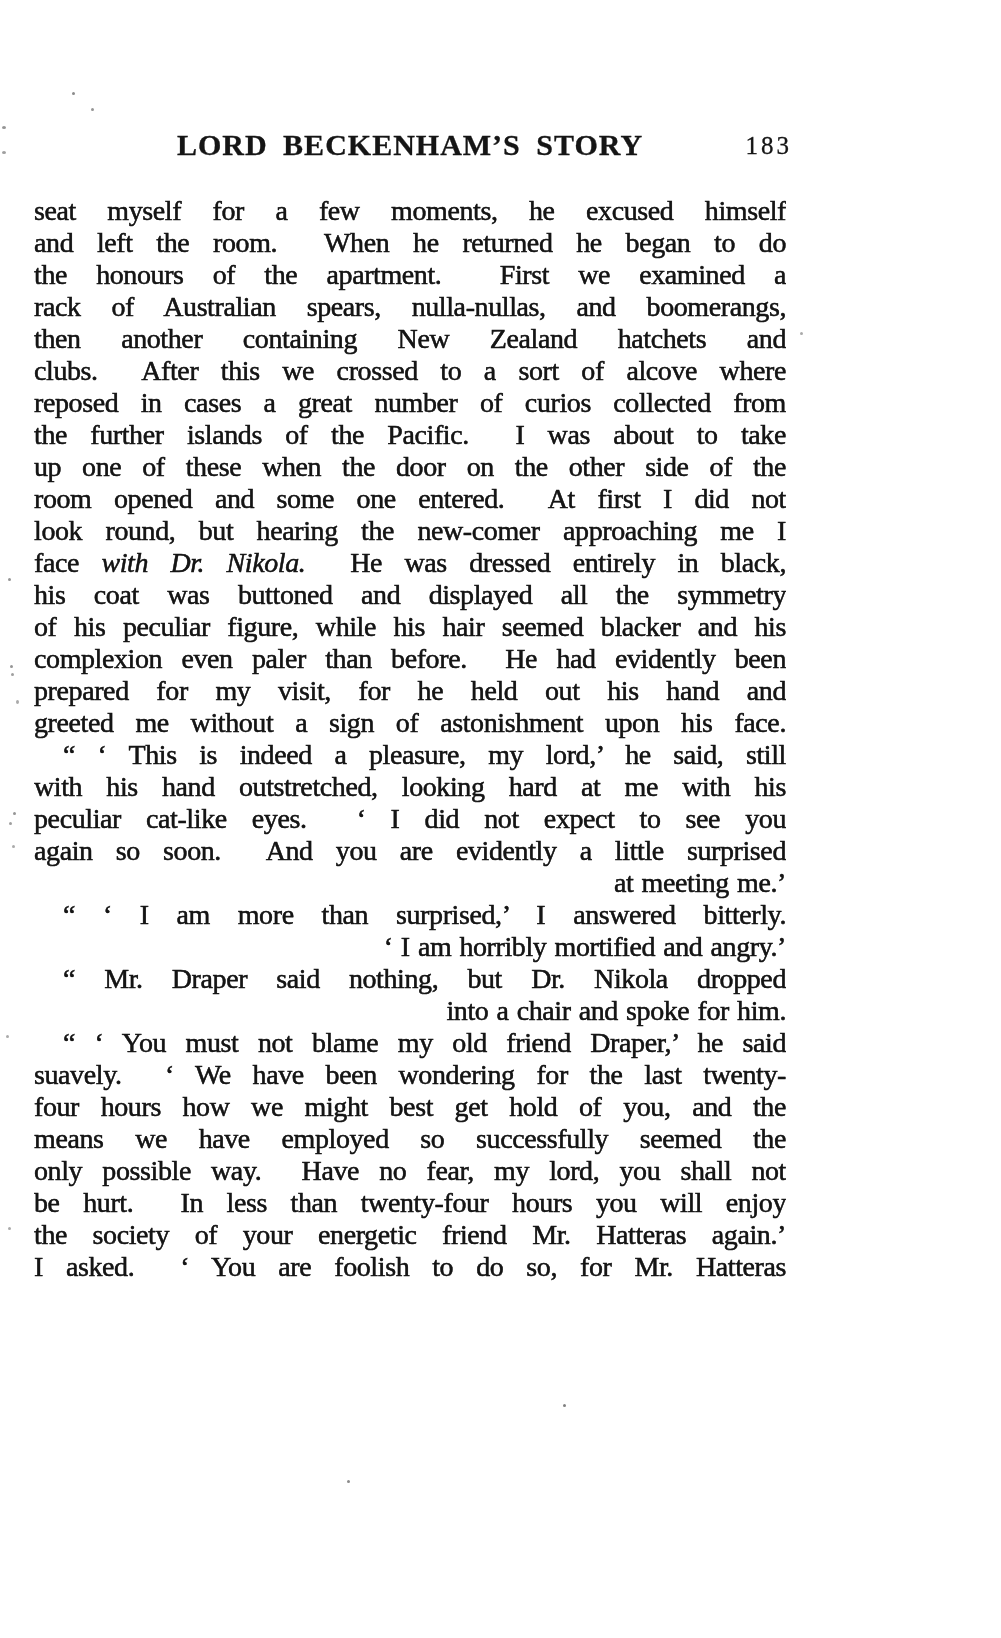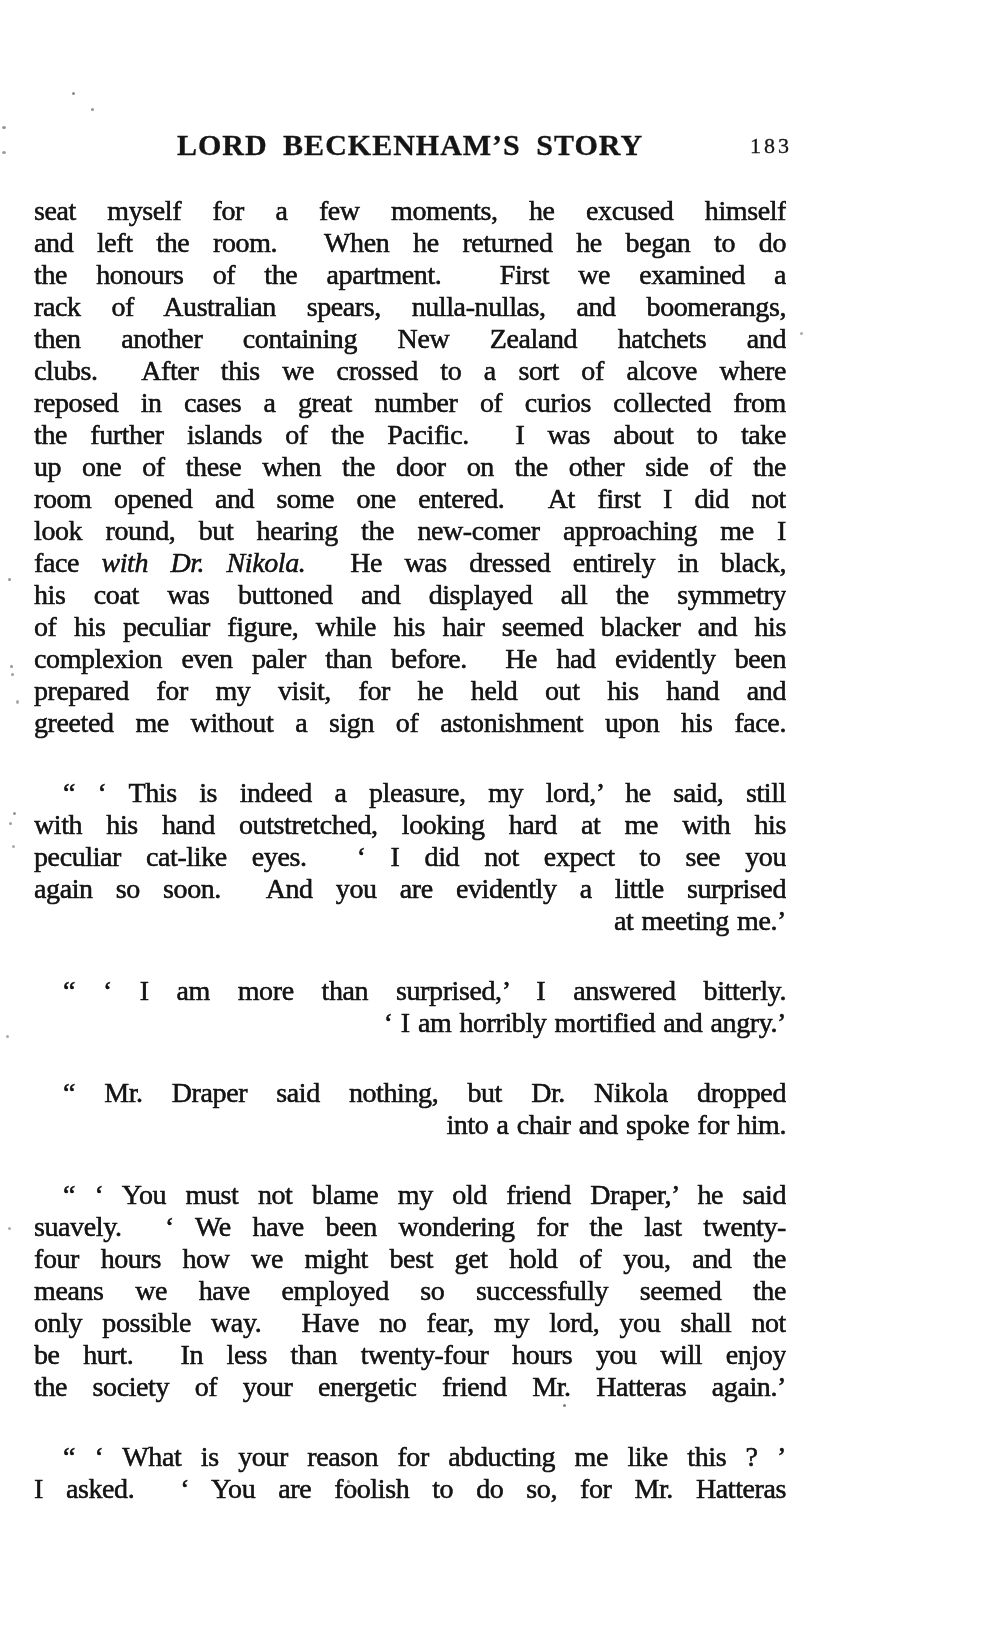--- a/index.html
+++ b/index.html
@@ -17,42 +17,42 @@
   }
   .header .title {
     text-align:center;
     font-size:30px; line-height:36px;
     font-weight:bold;
     letter-spacing:1px; word-spacing:7px;
     -webkit-text-stroke:0.3px #151515;
   }
   .header .pagenum {
     position:absolute; right:-6px; top:6px;
-    font-size:22px; line-height:26px;
+    font-size:25px; line-height:26px;
     letter-spacing:3px;
     -webkit-text-stroke:0.3px #151515;
   }
   
   .body-text {
     position:absolute; left:34px; top:195px; width:752px;
     font-size:28px;
     letter-spacing:-0.4px;
     word-spacing:1.5px;
     -webkit-text-stroke:0.45px #151515;
     text-shadow:0 0 0.4px rgba(21,21,21,.55);
   }
   .line {
     height:32px; line-height:32px;
     overflow:hidden;
     white-space:pre-wrap;
     text-align:right;
   }
   .line.just { text-align:justify; }
   .line.just::after { content:""; display:inline-block; width:100%; height:0; }
-  .line.ind { padding-left:29px;margin-top:38px; }
+  .line.ind { padding-left:29px; }
   .it { font-style:italic; }
   
   .speck { position:absolute; background:#2b2b2b; border-radius:50%; }
 </style>
 </head>
 <body>
 
 <div class="page">
 
   <div class="header">
@@ -87,21 +87,20 @@
       <div class="line">‘ I am horribly mortified and angry.’</div>
       <div class="line just ind">“ Mr. Draper said nothing, but Dr. Nikola dropped</div>
       <div class="line">into a chair and spoke for him.</div>
       <div class="line just ind">“ ‘ You must not blame my old friend Draper,’ he said</div>
       <div class="line just">suavely.  ‘ We have been wondering for the last twenty-</div>
       <div class="line just">four hours how we might best get hold of you, and the</div>
       <div class="line just">means we have employed so successfully seemed the</div>
       <div class="line just">only possible way.  Have no fear, my lord, you shall not</div>
       <div class="line just">be hurt.  In less than twenty-four hours you will enjoy</div>
       <div class="line just">the society of your energetic friend Mr. Hatteras again.’</div>
-      <div class="line just ind">“ ‘ What is your reason for abducting me like this ? ’</div>
       <div class="line just">I asked.  ‘ You are foolish to do so, for Mr. Hatteras</div>
     </div>
 
   <div class="speck" style="left:72px;  top:92px;   width:3px; height:3px; opacity:.55;"></div>
   <div class="speck" style="left:91px;  top:108px;  width:3px; height:3px; opacity:.5;"></div>
   <div class="speck" style="left:2px;   top:126px;  width:4px; height:3px; opacity:.5;"></div>
   <div class="speck" style="left:2px;   top:151px;  width:4px; height:3px; opacity:.45;"></div>
   <div class="speck" style="left:800px; top:332px;  width:3px; height:3px; opacity:.4;"></div>
   <div class="speck" style="left:8px;   top:578px;  width:3px; height:3px; opacity:.5;"></div>
   <div class="speck" style="left:10px;  top:665px;  width:3px; height:3px; opacity:.5;"></div>

